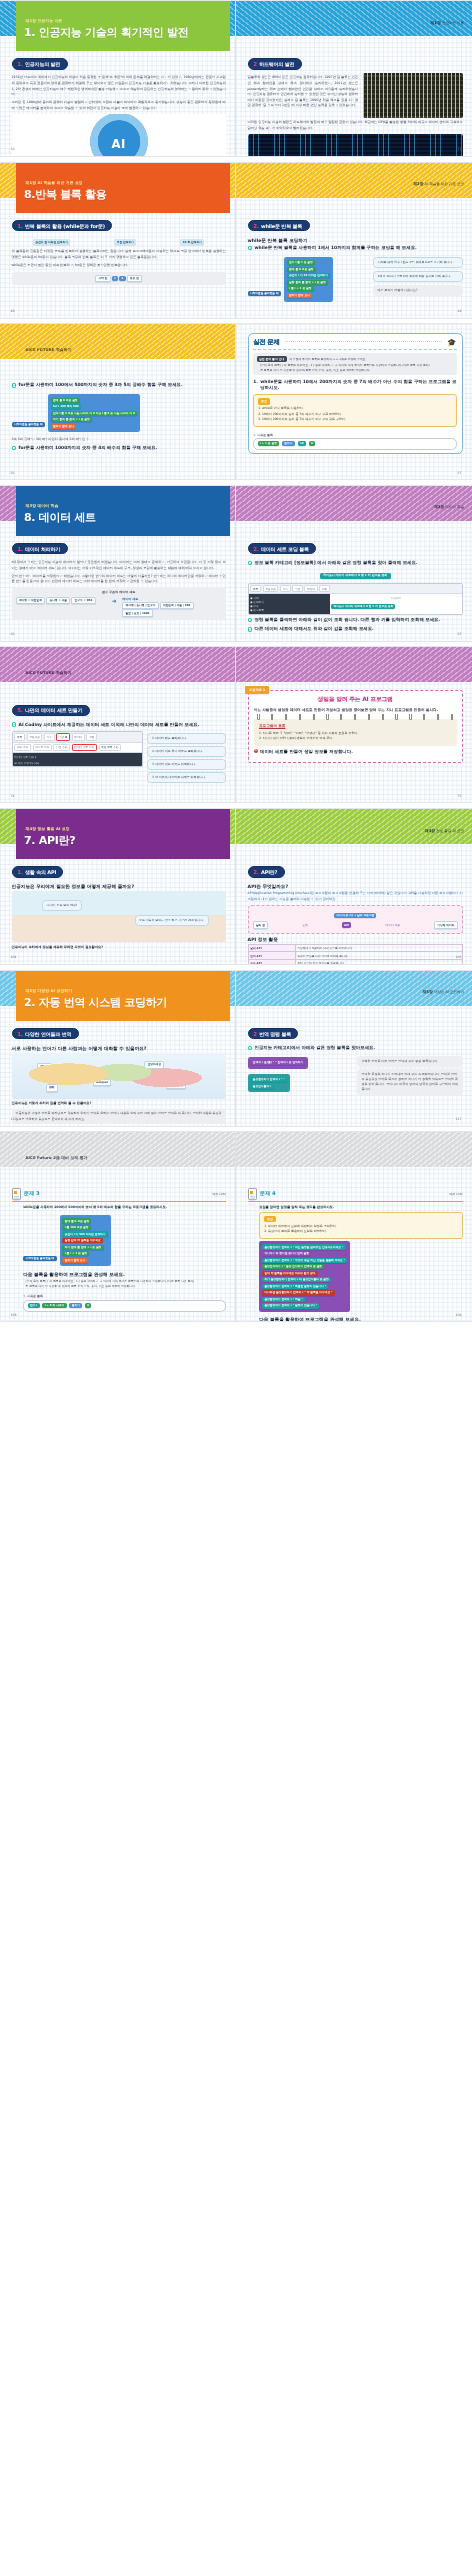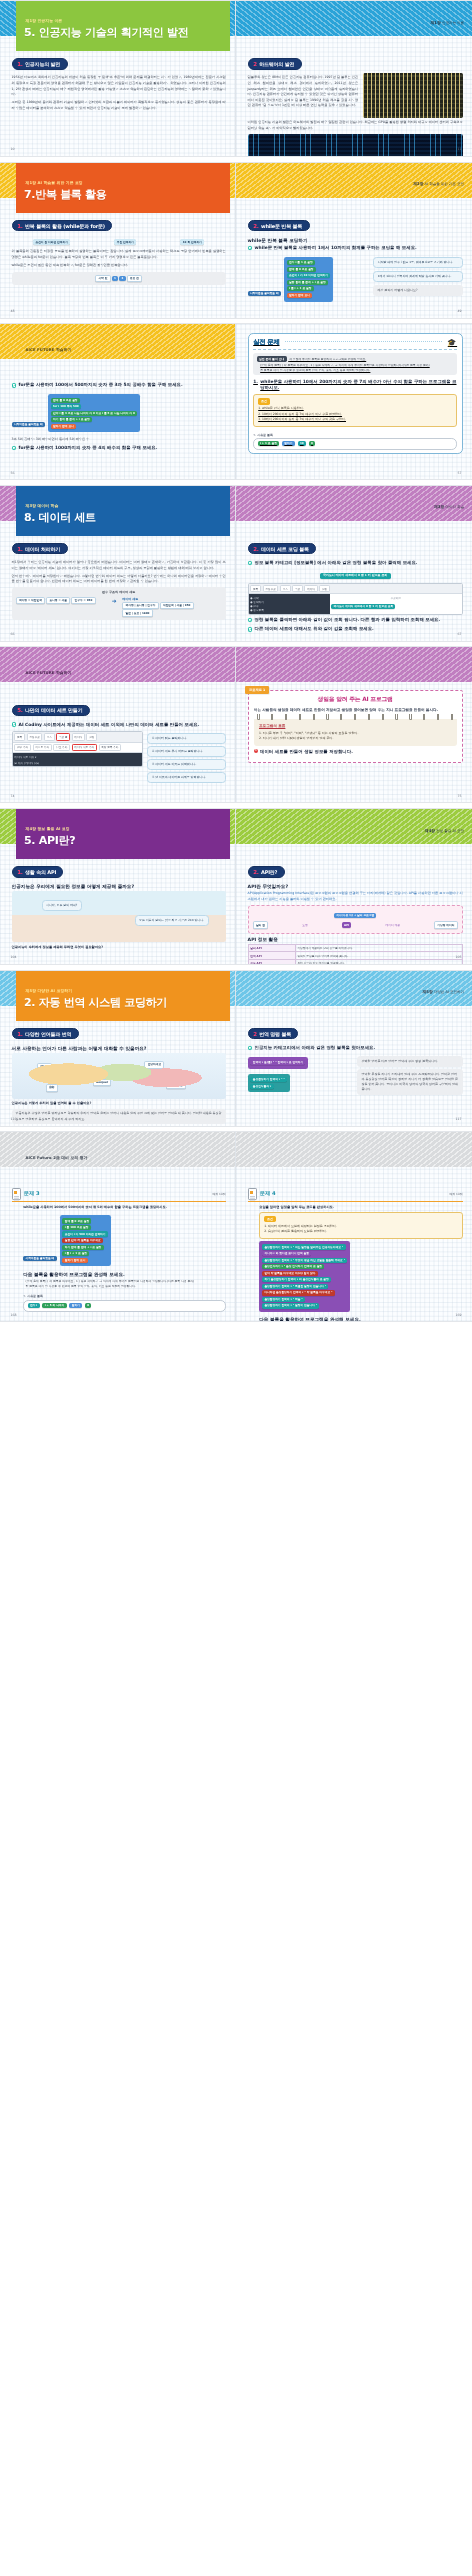--- a/index.html
+++ b/index.html
@@ -153,21 +153,21 @@
     padding: 2.9px 4px; font-size: 3px; line-height: 1.8; color: #3b3326;
   }
   .cond-title {
     display:inline-block; background:#f2b01e; color:#fff; font-size:2.9px;
     font-weight: 800; border-radius: 1.7px; padding: 0.6px 2.9px; margin-bottom: 1.7px;
   }
 
   
   .panel {
     border: 0.9px solid #7fb7d8; border-radius: 5.2px; background: #fff;
-    padding: 3.5px 4.6px; position: relative; margin-top: 1.2px; text-decoration: underline;
+    padding: 3.5px 4.6px; position: relative; margin-top: 1.2px;
   }
   .panel-head {
     display: flex; align-items: center; gap: 3.5px;
     border-bottom: 0.6px dashed #9ec9e2; padding-bottom: 2.3px; margin-bottom: 2.9px;
   }
   .panel-head .ttl {
     font-size: 6.4px; font-weight: 900; color: #2b7db5;
     -webkit-text-stroke: 0.2px #1a5d8c; letter-spacing: -0.3px;
   }
   .panel-head .dots { flex: 1; border-bottom: 1.2px dotted #a9d2e8; margin: 0 2.3px 1.7px; }
@@ -309,28 +309,31 @@
     <div class="band">
       <div class="pattern" style="background:#2aa3d8;
         background-image:repeating-linear-gradient(38deg, rgba(255,255,255,.35) 0 1.2px, transparent 1.2px 4px);"></div>
       <div class="slab" style="background:#8cc63f;">
         <div class="slab-dots"></div>
         <div class="slab-torn" style="background:
           radial-gradient(circle at 2.9px -1.2px, #8cc63f 2.3px, transparent 2.6px) 0 0/5.8px 5.8px;"></div>
       </div>
     </div>
     <div class="band-label">제1장 인공지능 이론</div>
-    <div class="band-title">5. 인공지능 기술의 획기적인 발전</div>
+    <div class="band-title">1. 인공지능 기술의 획기적인 발전</div>
     <div class="pg-body">
       <div class="sec-pill">
         <span class="num">1.</span>
         <span>인공지능의 발전</span>
       </div>
       <p class="para">1956년 다트머스 회의에서 인공지능의 개념이 처음 등장한 후 탐색¹과 추론²에 의해 문제를 해결하려는 시도가 있었고, 1980년대에는 전문가 시스템의 등장으로 특정 전문가의 영역을 컴퓨터가 해결해 주는 방식으로 많은 기업들이 인공지능 기술을 활용하기도 하였습니다. 그러나 이러한 인공지능의 1, 2차 전성기 때에는 인공지능이 매우 제한적인 영역에서만 활용 가능했고 스스로 학습하여 판단하는 인공지능의 영역에는 도달하지 못하고 있었습니다.</p>
       <p class="para">그러던 중 1990년대 들어와 컴퓨터 기술이 발달하고 인터넷의 보급과 더불어 데이터가 폭발적으로 증가했습니다. 성능이 좋은 컴퓨터가 등장함에 따라 수많은 데이터를 분석하여 스스로 학습할 수 있게 되면서 인공지능 기술이 크게 발전하고 있습니다.</p>
+      <div class="illus ai-brain">
+        <div class="ai-text">AI</div>
+      </div>
       
     </div>
     <div class="folio">10</div>
   </div>
 
   <div class="page right">
     <div class="band">
       <div class="pattern" style="background:#2aa3d8;
         background-image:repeating-linear-gradient(38deg, rgba(255,255,255,.35) 0 1.2px, transparent 1.2px 4px);"></div>
     </div>
@@ -365,21 +368,21 @@
     <div class="band">
       <div class="pattern" style="background:#f5c11e;
         background-image:repeating-linear-gradient(-38deg, rgba(255,255,255,.4) 0 1.2px, transparent 1.2px 3.5px);"></div>
       <div class="slab" style="background:#ea5b20;">
         <div class="slab-dots"></div>
         <div class="slab-torn" style="background:
           radial-gradient(circle at 2.9px -1.2px, #ea5b20 2.3px, transparent 2.6px) 0 0/5.8px 5.8px;"></div>
       </div>
     </div>
     <div class="band-label">제1장 AI 학습을 위한 기본 코딩</div>
-    <div class="band-title">7.반복 블록 활용</div>
+    <div class="band-title">8.반복 블록 활용</div>
     <div class="pg-body">
       <div class="sec-pill">
         <span class="num">1.</span>
         <span>반복 블록의 활용 (while문과 for문)</span>
       </div>
       <div class="blk-row" style="justify-content:space-around;margin:4.6px 0">
         <span class="blk lt">조건이  참  이라면 반복하기</span>
         <span class="blk lt">무한 반복하기</span>
         <span class="blk lt">10 회 반복하기</span>
       </div>
@@ -731,21 +734,21 @@
     <div class="band">
       <div class="pattern" style="background:#9ccc3f;
         background-image:repeating-linear-gradient(-38deg, rgba(255,255,255,.4) 0 1.2px, transparent 1.2px 4px);"></div>
       <div class="slab" style="background:#7b2d8e;">
         <div class="slab-dots"></div>
         <div class="slab-torn" style="background:
           radial-gradient(circle at 2.9px -1.2px, #7b2d8e 2.3px, transparent 2.6px) 0 0/5.8px 5.8px;"></div>
       </div>
     </div>
     <div class="band-label">제4장 정보 활용 AI 코딩</div>
-    <div class="band-title">5. API란?</div>
+    <div class="band-title">7. API란?</div>
     <div class="pg-body">
       <div class="sec-pill">
         <span class="num">1.</span>
         <span>생활 속의 API</span>
       </div>
       <div class="h-sub">인공지능은 우리에게 필요한 정보를 어떻게 제공해 줄까요?</div>
       <div class="scene">
         <div class="bubble" style="position:absolute;left:14%;top:16%;max-width:40%">지니야, 오늘 날씨 어때?</div>
         <div class="bubble" style="position:absolute;right:8%;top:46%;max-width:44%">오늘 서울의 날씨는 맑고 최고 기온은 24도입니다.</div>
       </div>

